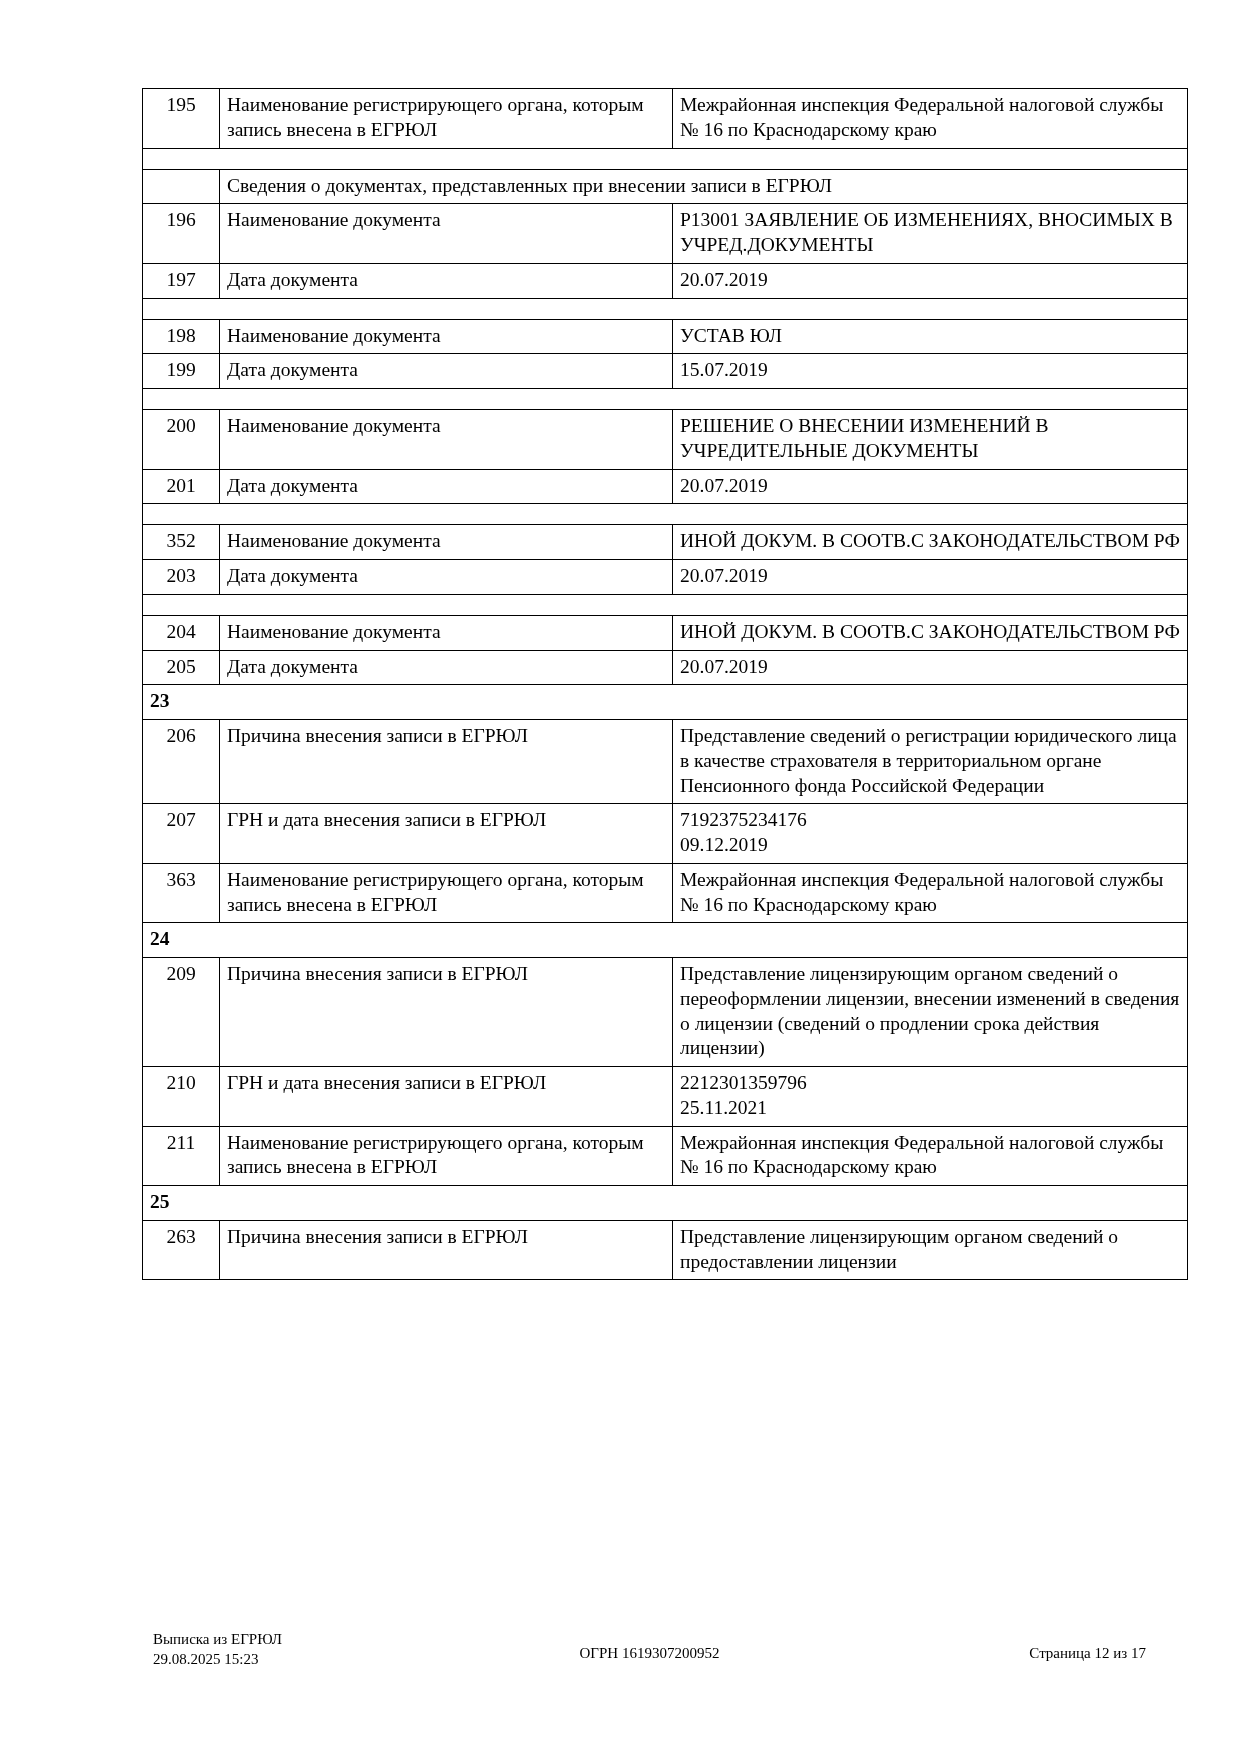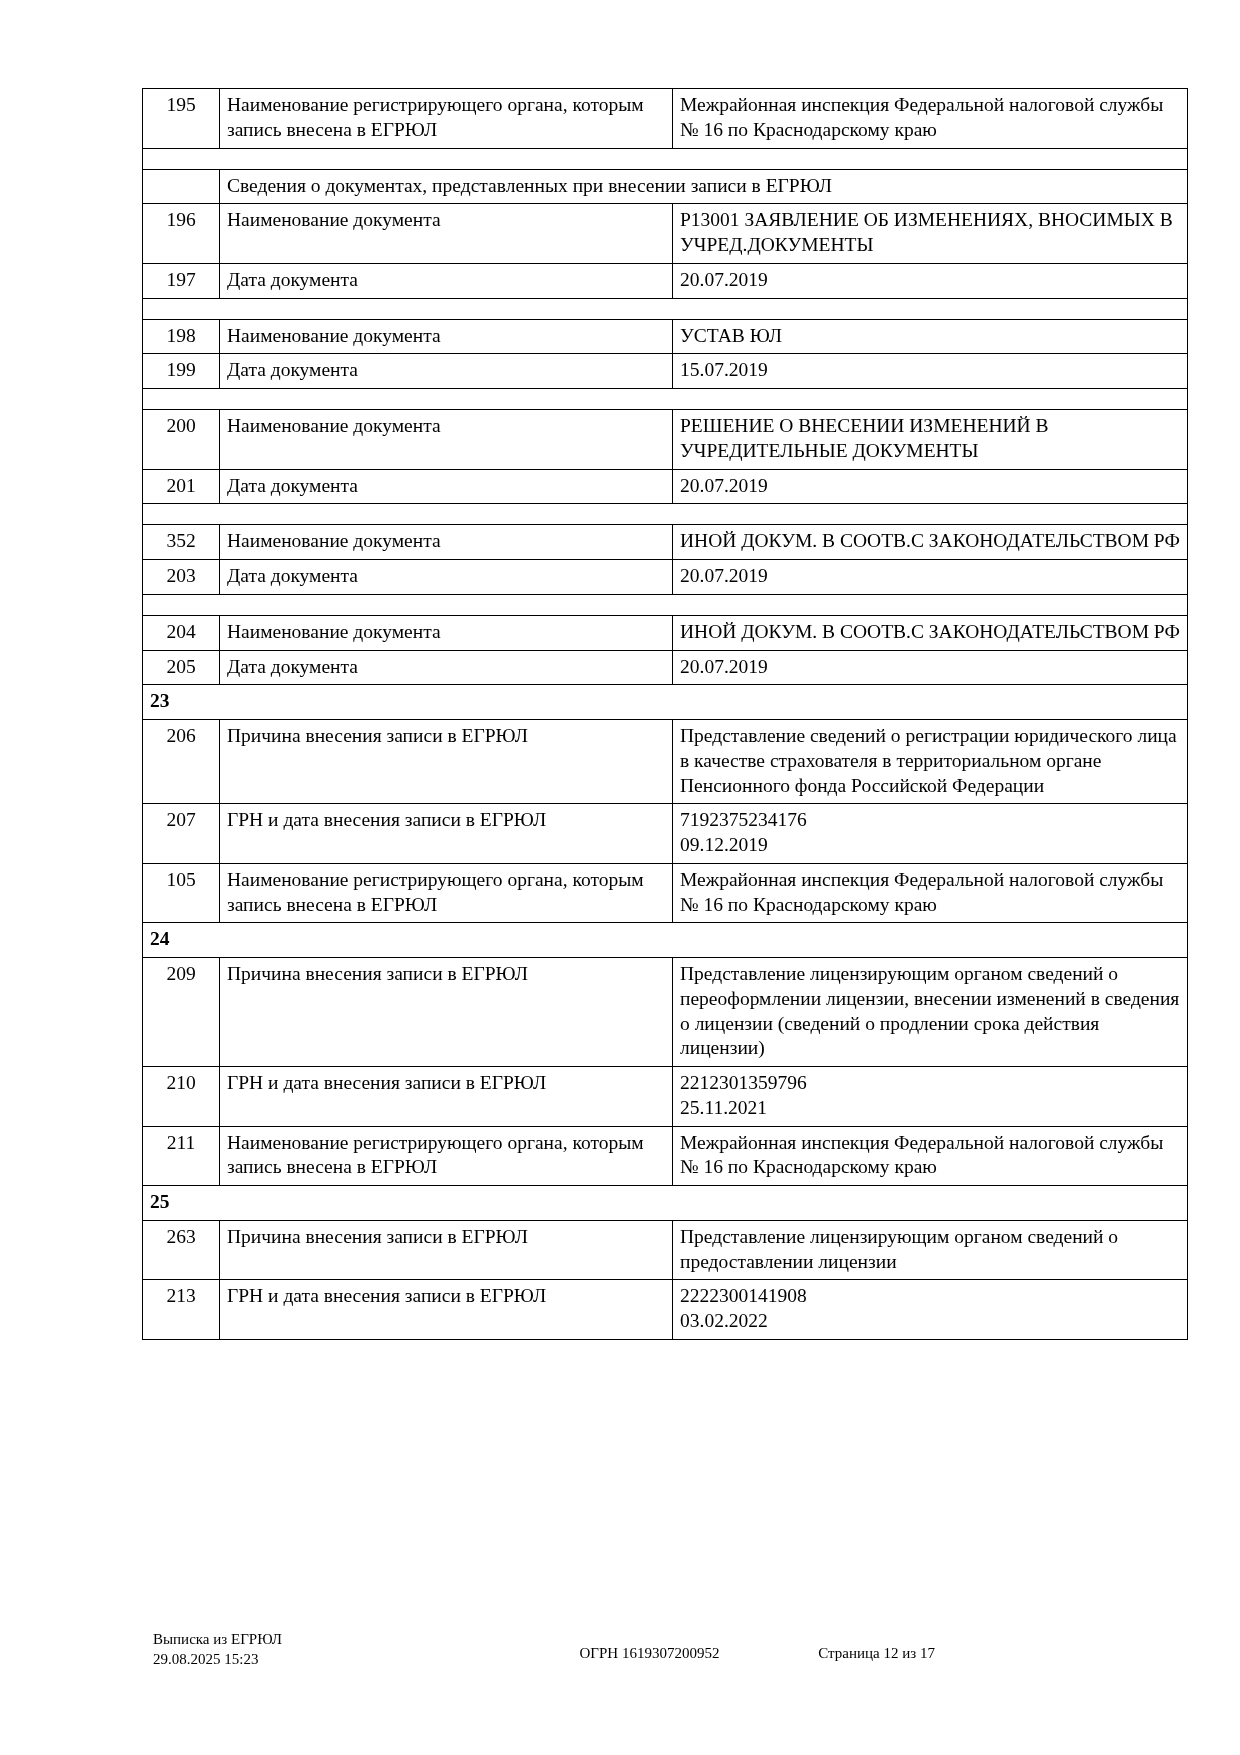--- a/index.html
+++ b/index.html
@@ -71,21 +71,21 @@
     width: 33%;
     text-align: left;
   }
   .footer-center {
     width: 34%;
     text-align: center;
     padding-top: 14px;
   }
   .footer-right {
     width: 33%;
-    text-align: left;
+    text-align: right;
     padding-top: 14px;
   }
   .nowrap { white-space: pre-line; }
 </style>
 </head>
 <body>
 
 <div class="page">
   <table class="doc">
     <tbody id="table-body">
@@ -171,21 +171,21 @@
           <td class="label">Причина внесения записи в ЕГРЮЛ</td>
           <td class="value nowrap">Представление сведений о регистрации юридического лица в качестве страхователя в территориальном органе Пенсионного фонда Российской Федерации</td>
         </tr>
         <tr>
           <td class="num">207</td>
           <td class="label">ГРН и дата внесения записи в ЕГРЮЛ</td>
           <td class="value nowrap">7192375234176
 09.12.2019</td>
         </tr>
         <tr>
-          <td class="num">105</td>
+          <td class="num">363</td>
           <td class="label">Наименование регистрирующего органа, которым запись внесена в ЕГРЮЛ</td>
           <td class="value nowrap">Межрайонная инспекция Федеральной налоговой службы № 16 по Краснодарскому краю</td>
         </tr>
         <tr>
           <td class="section" colspan="3">24</td>
         </tr>
         <tr>
           <td class="num">209</td>
           <td class="label">Причина внесения записи в ЕГРЮЛ</td>
           <td class="value nowrap">Представление лицензирующим органом сведений о переоформлении лицензии, внесении изменений в сведения о лицензии (сведений о продлении срока действия лицензии)</td>
@@ -201,26 +201,20 @@
           <td class="label">Наименование регистрирующего органа, которым запись внесена в ЕГРЮЛ</td>
           <td class="value nowrap">Межрайонная инспекция Федеральной налоговой службы № 16 по Краснодарскому краю</td>
         </tr>
         <tr>
           <td class="section" colspan="3">25</td>
         </tr>
         <tr>
           <td class="num">263</td>
           <td class="label">Причина внесения записи в ЕГРЮЛ</td>
           <td class="value nowrap">Представление лицензирующим органом сведений о предоставлении лицензии</td>
-        </tr>
-        <tr>
-          <td class="num">213</td>
-          <td class="label">ГРН и дата внесения записи в ЕГРЮЛ</td>
-          <td class="value nowrap">2222300141908
-03.02.2022</td>
         </tr>
       </tbody>
   </table>
 
   <div class="footer">
     <div class="footer-row">
       <div class="footer-left">
         <div>Выписка из ЕГРЮЛ</div>
         <div>29.08.2025 15:23</div>
       </div>

